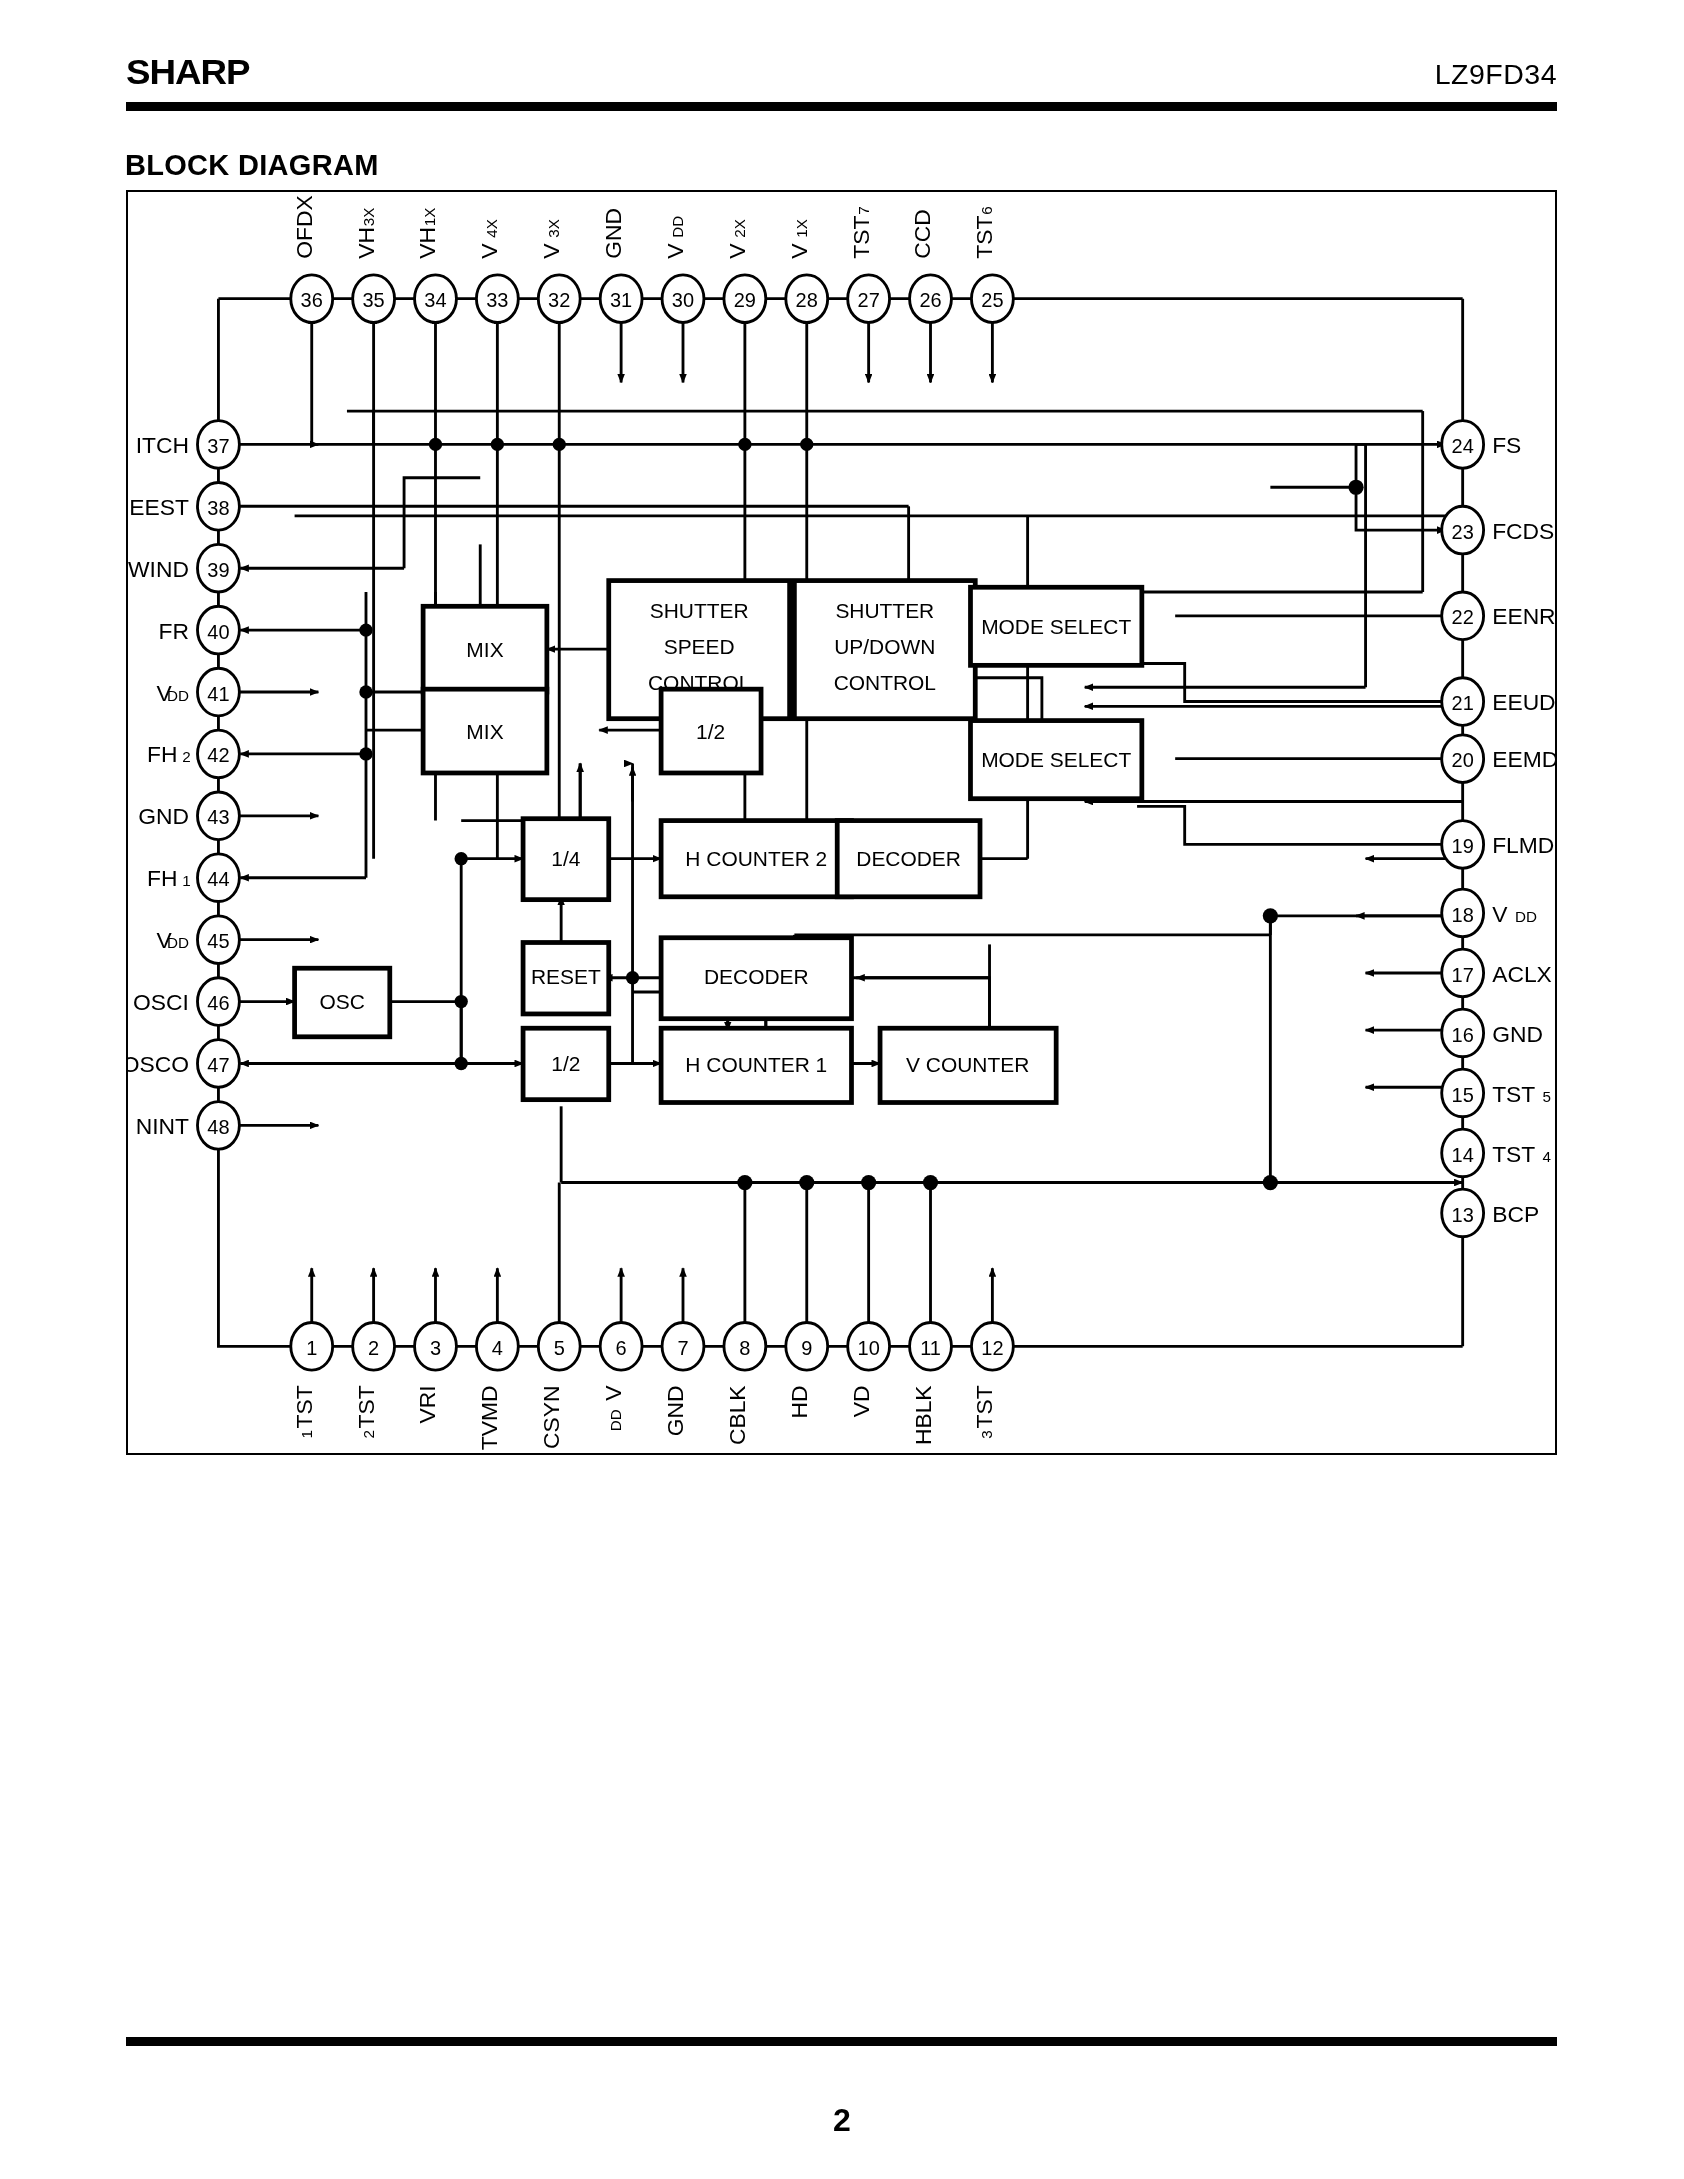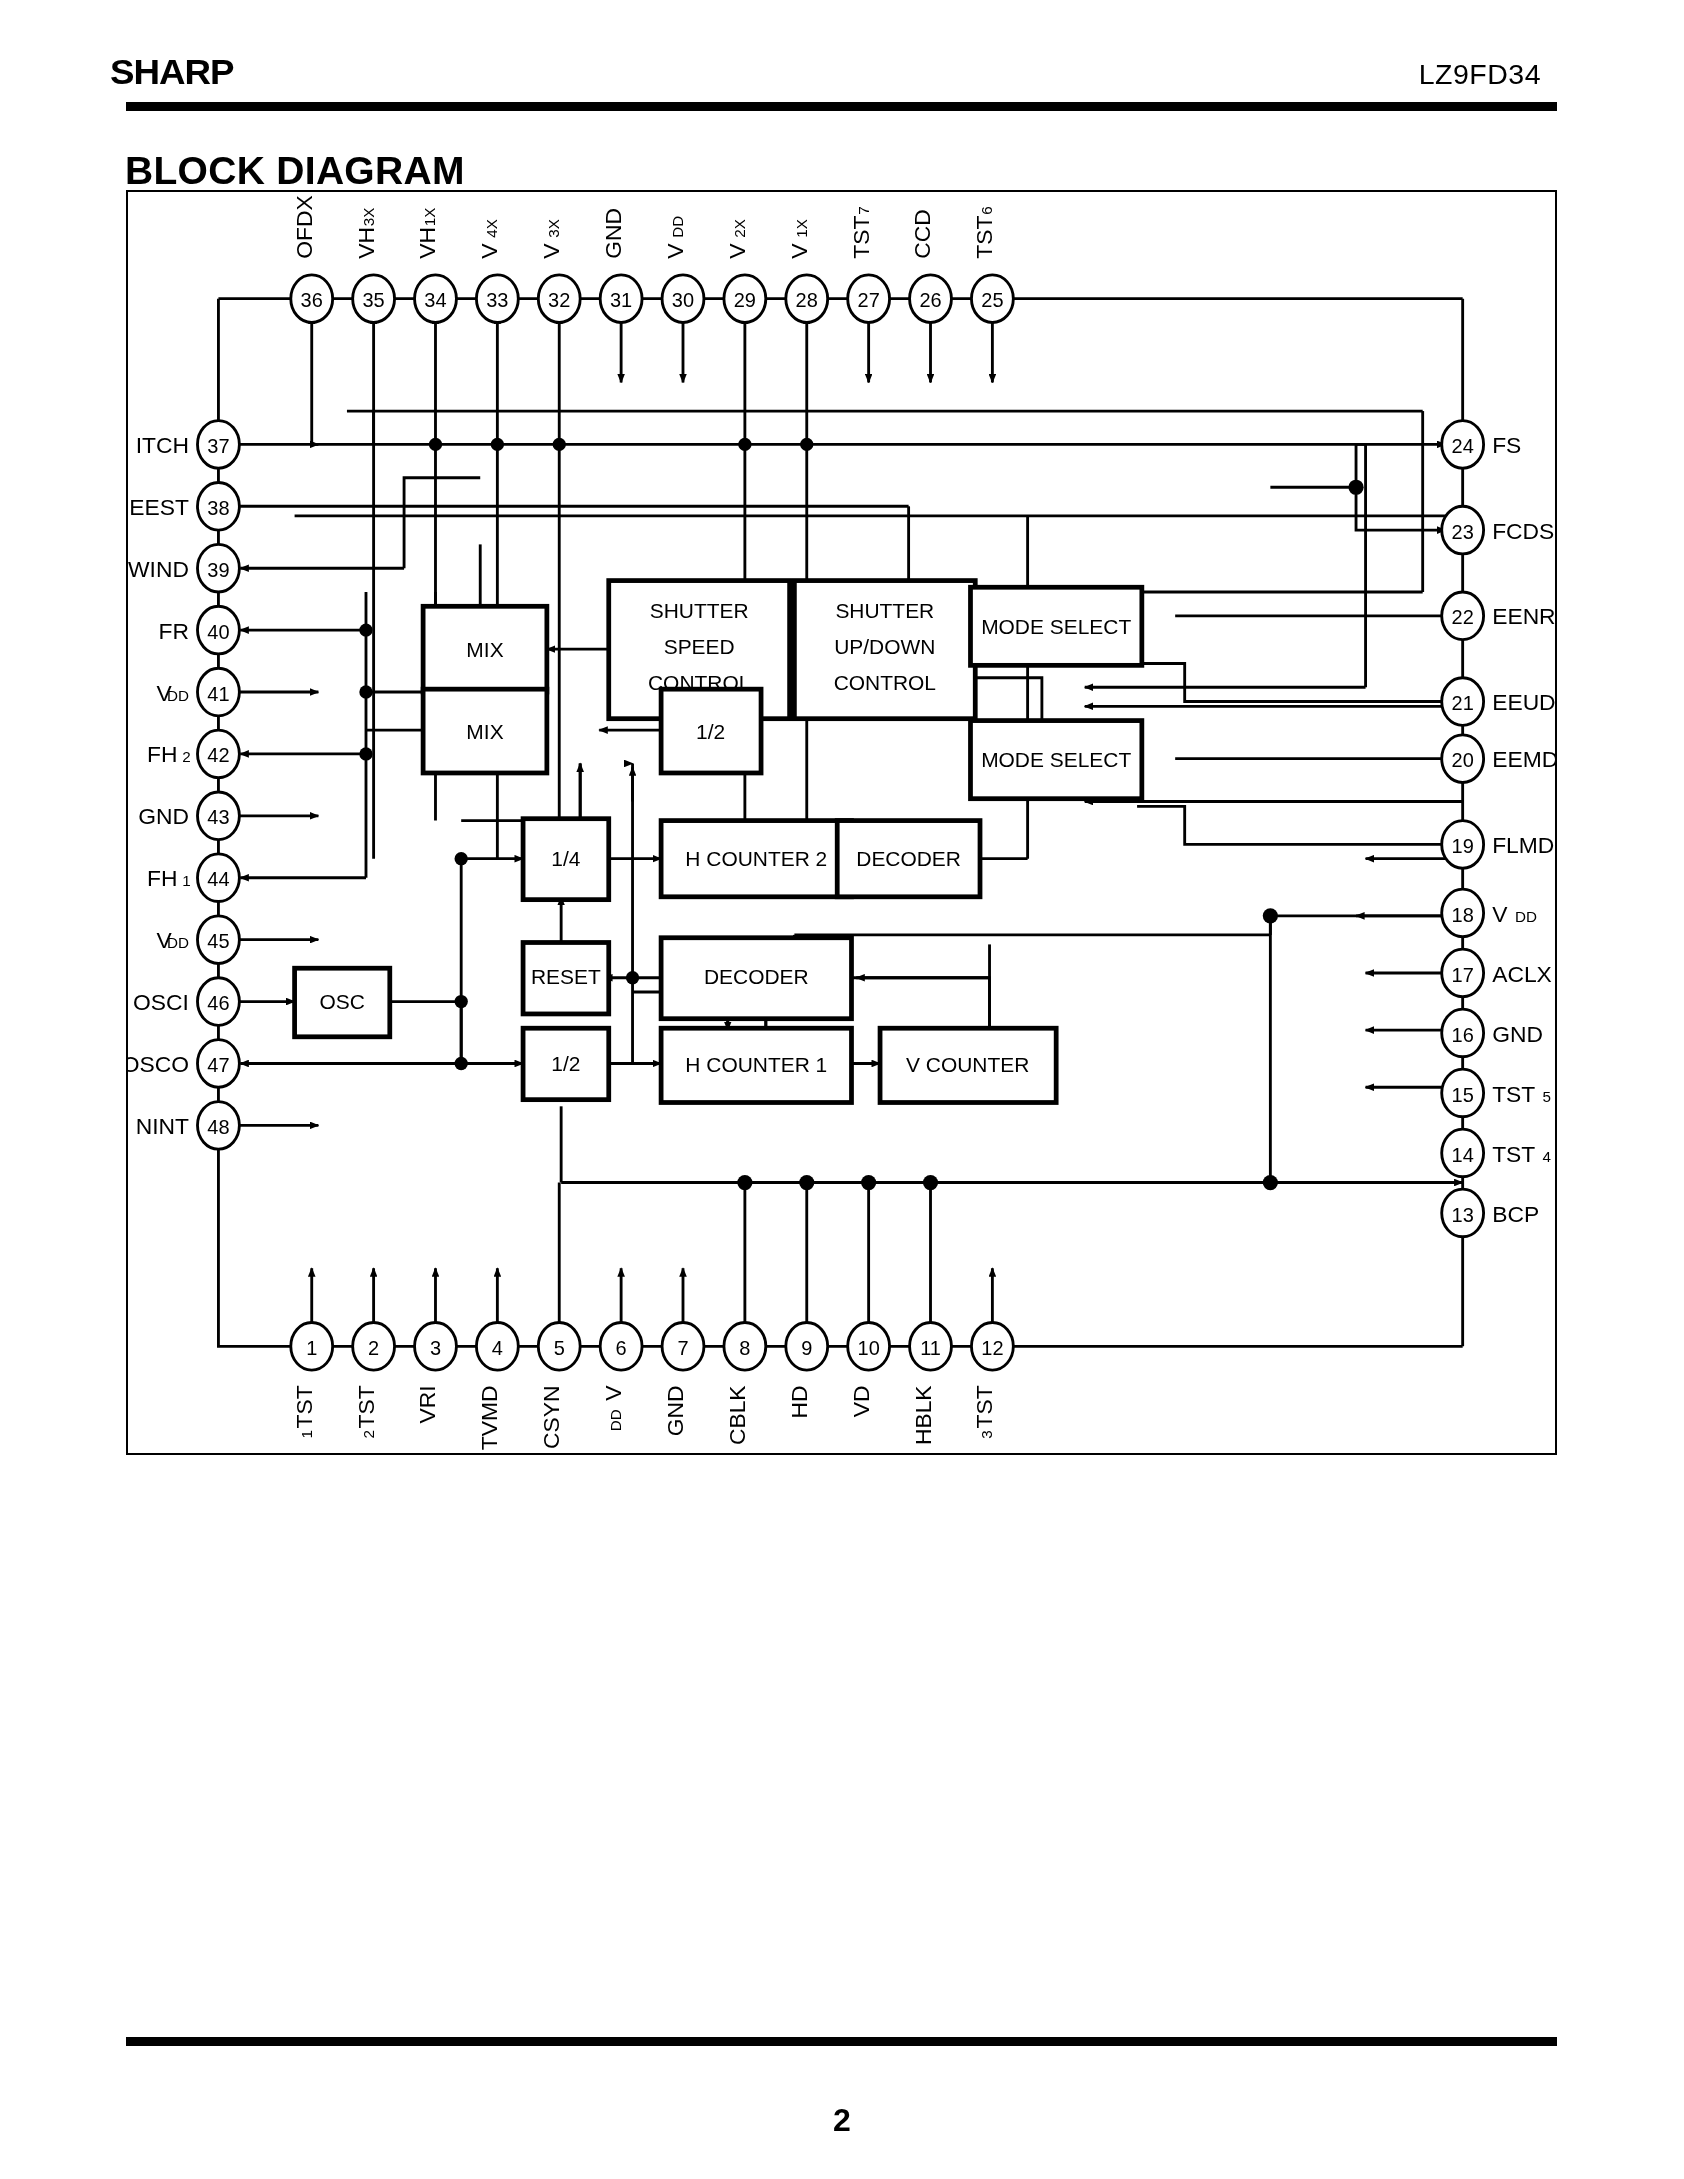--- a/index.html
+++ b/index.html
@@ -11,21 +11,21 @@
     width: 1684px; height: 2180px;
     font-family: "Liberation Sans", sans-serif;
     color: #000;
     position: relative;
     overflow: hidden;
   }
 
   
   #page-header {
     position: absolute;
-    left: 110px; top: 52px;
+    left: 126px; top: 52px;
     width: 1431px; height: 57px;
   }
   #sharp-logo {
     position: absolute; left: 0; top: 0;
     font-family: "Liberation Sans", sans-serif;
     font-weight: bold;
     font-size: 35px;
     letter-spacing: -1px;
     transform: scaleX(1.05);
     transform-origin: left center;
@@ -41,21 +41,21 @@
     left: 126px; top: 102px;
     width: 1431px; height: 8.6px;
     background: #000;
   }
 
   
   #section-title {
     position: absolute;
     left: 125px; top: 149px;
     font-weight: bold;
-    font-size: 39px;
+    font-size: 29px;
     letter-spacing: 0.3px;
   }
 
   
   #diagram-frame {
     position: absolute;
     left: 126px; top: 190px;
     width: 1431px; height: 1265px;
     border: 2.9px solid #000;
     background: #fff;

